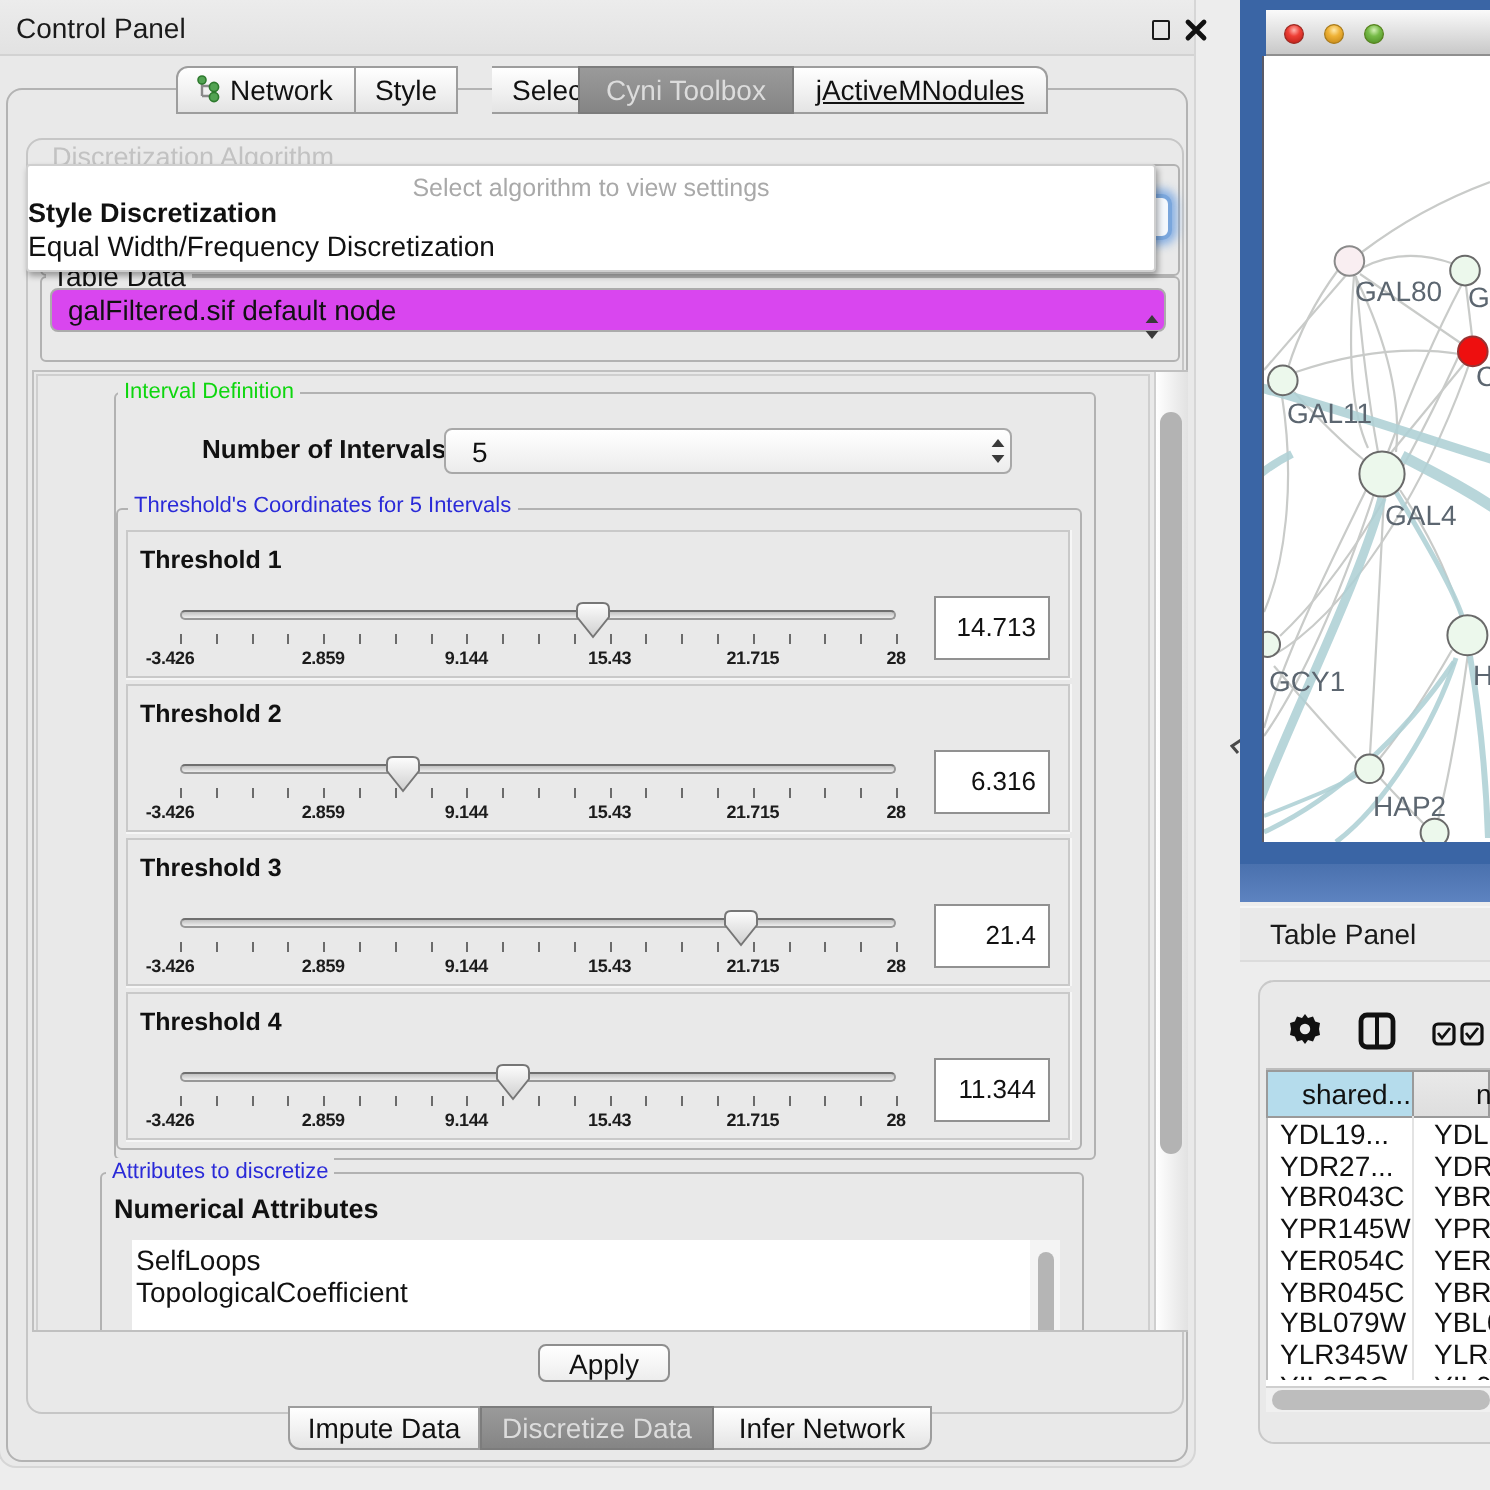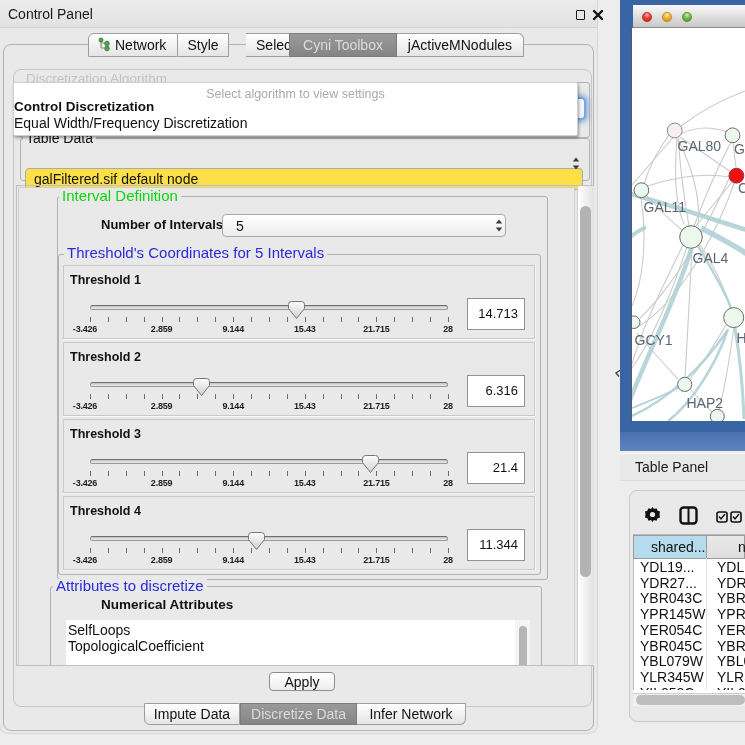--- a/index.html
+++ b/index.html
@@ -1,20 +1,20 @@
 <!DOCTYPE html>
 <html><head>
 <meta charset="utf-8">
 <style>
 * { margin:0; padding:0; box-sizing:border-box; }
 html,body { width:745px; height:745px; }
 body { font-family:"Liberation Sans", sans-serif; background:#ededed; }
 .abs { position:absolute; }
 #root { position:relative; width:745px; height:745px; overflow:hidden; background:#ededed; }
-.grouplab { position:absolute; padding:0 3px; background:#e9e9e9; font-size:15px; line-height:14px; }
+.grouplab { position:absolute; padding:0 3px; background:#e9e9e9; font-size:11px; line-height:14px; }
 .fs { position:absolute; border:1px solid #b2b2b2; border-radius:3px; }
 .tick6 { position:absolute; font-size:9px; letter-spacing:-0.2px; font-weight:bold; color:#1c1c1c; transform:translateX(-50%); }
 .valbox { position:absolute; left:403px; width:58px; height:32px; background:#fff; border:1px solid #919191; font-size:13px; text-align:right; padding-right:6px; line-height:30px; color:#111; }
 .thbox { position:absolute; left:46px; width:472px; height:74px; border:1px solid #c9c9c9; box-shadow:0 1px 0 #f6f6f6, 1px 0 0 #f6f6f6; }
 .thlab { position:absolute; left:6px; top:7px; font-size:12.5px; font-weight:bold; color:#111; }
 .track { position:absolute; left:26px; width:358px; height:5px; border:1px solid #989898; border-top-color:#6f6f6f; border-radius:3px; background:linear-gradient(#c2c2c2,#ededed); }
 .ticksA { position:absolute; left:26px; width:359px; height:5px; background:repeating-linear-gradient(to right,#6b6b6b 0 1px,transparent 1px 17.9px); }
 .knob { position:absolute; top:34px; }
 .tab { position:absolute; font-size:14px; color:#111; text-align:center; background:linear-gradient(#ffffff,#f2f2f2 50%,#e4e4e4); border:1px solid #9d9d9d; }
 .seltab { background:linear-gradient(#9a9a9a,#858585); color:#dcdcdc; border:1px solid #7c7c7c; }
@@ -37,31 +37,31 @@
   <div class="tab" style="left:88px;top:33px;width:90px;height:24px;border-radius:6px 0 0 0;line-height:22px;padding-left:26px;text-align:left;">Network</div>
   <svg class="abs" style="left:97px;top:37px;" width="14" height="15" viewBox="0 0 14 15">
     <path d="M4,4 L4,11 M4,6 L9,6 M4,11 L9,11" stroke="#8a8a8a" stroke-width="1.2" fill="none"></path>
     <circle cx="4" cy="3" r="2" fill="#52a352" stroke="#2e7a2e" stroke-width="0.8"></circle>
     <circle cx="10" cy="6.5" r="2.3" fill="#52a352" stroke="#2e7a2e" stroke-width="0.8"></circle>
     <circle cx="10" cy="11.5" r="2.3" fill="#52a352" stroke="#2e7a2e" stroke-width="0.8"></circle>
   </svg>
   <div class="tab" style="left:178px;top:33px;width:51px;height:24px;line-height:22px;border-left:none;">Style</div>
   <div class="tab" style="left:246px;top:33px;width:60px;height:24px;line-height:22px;border-left:none;">Select</div>
   <div class="tab seltab" style="left:289px;top:33px;width:108px;height:24px;line-height:22px;">Cyni Toolbox</div>
-  <div class="tab" style="left:397px;top:33px;width:127px;height:24px;line-height:22px;border-left:none;border-radius:0 6px 0 0;">jActiveMNodules</div>
+  <div class="tab" style="left:397px;top:33px;width:127px;height:24px;line-height:22px;border-left:none;border-radius:0 6px 0 0;text-decoration:underline;">jActiveMNodules</div>
 
   <div class="abs" style="left:13px;top:69px;width:579px;height:638px;background:#e9e9e9;border:1px solid #c6c6c6;border-radius:8px;"></div>
 
   <div class="fs" style="left:20px;top:82px;width:570px;height:56px;"></div>
 
   <div class="abs" style="left:562px;top:97px;width:24px;height:23px;border-radius:5px;box-shadow:0 0 5px 2.5px rgba(110,160,225,0.8);background:#f4f8fd;border:2px solid #7aa6dc;"></div>
 
   <div class="fs" style="left:20px;top:138px;width:570px;height:43px;"></div>
   <div class="grouplab" style="left:23px;top:131px;color:#111;font-size:14px;">Table Data</div>
-  <div class="abs" style="left:25px;top:168px;width:558px;height:22px;background:#fde047;border:1px solid #ababab;border-radius:4px;font-size:14px;line-height:21px;padding-left:8px;color:#111;">galFiltered.sif default node</div>
+  <div class="abs" style="left:25px;top:144px;width:558px;height:22px;background:#d946ef;border:1px solid #ababab;border-radius:4px;font-size:14px;line-height:21px;padding-left:8px;color:#111;">galFiltered.sif default node</div>
   <svg class="abs" style="left:572px;top:157px;" width="8" height="13" viewBox="0 0 8 13">
       <path d="M4,0.5 L7.2,4.5 L0.8,4.5 Z" fill="#3a3a3a"></path>
       <path d="M4,12.5 L7.2,8.5 L0.8,8.5 Z" fill="#3a3a3a"></path>
     </svg>
 
   <div class="abs" style="left:16px;top:185px;width:578px;height:481px;border:1px solid #c0c0c0;"></div>
 
   <div class="abs" style="left:17px;top:186px;width:559px;height:479px;overflow:hidden;">
     <div class="abs" style="left:1px;top:1px;width:557px;height:600px;background:#e9e9e9;border:1px solid #cfcfcf;"></div>
 
@@ -143,21 +143,21 @@
       <div class="tick6" style="left:312.4px;top:58px;">21.715</div>
       <div class="tick6" style="left:384px;top:58px;">28</div>
       <svg class="knob" style="left:182.5px;" width="19" height="20" viewBox="0 0 19 20">
           <path d="M1.5,8.5 L1.5,4.5 Q1.5,1.5 4.5,1.5 L14.5,1.5 Q17.5,1.5 17.5,4.5 L17.5,8.5 L9.5,18.5 Z" fill="url(#kg)" stroke="#767676"></path>
         </svg>
       <div class="valbox" style="top:32px;">11.344</div>
     </div>
 
     <div class="fs" style="left:33px;top:400px;width:492px;height:200px;"></div>
     <div class="grouplab" style="left:36px;top:393px;color:#2a2ad8;">Attributes to discretize</div>
-    <div class="abs" style="left:40px;top:411px;font-size:13.5px;font-weight:bold;color:#111;margin-left:44px;">Numerical Attributes</div>
+    <div class="abs" style="left:40px;top:411px;font-size:13.5px;font-weight:bold;color:#111;">Numerical Attributes</div>
     <div class="abs" style="left:48.5px;top:434px;width:449px;height:180px;background:#fff;"></div>
     <div class="abs" style="left:51px;top:436px;font-size:14px;color:#111;">SelfLoops</div>
     <div class="abs" style="left:51px;top:452px;font-size:14px;color:#111;">TopologicalCoefficient</div>
     <div class="abs" style="left:51px;top:492px;font-size:14px;color:#111;">BetweennessCentrality</div>
 
     <div class="abs" style="left:498px;top:434px;width:15px;height:180px;background:#f4f4f4;"></div>
     <div class="abs" style="left:502px;top:440px;width:8px;height:175px;background:#b5b5b5;border-radius:4px;"></div>
   </div>
 
   <div class="abs" style="left:577px;top:186px;width:17px;height:479px;background:linear-gradient(to right,#ffffff,#e2e2e2);border-left:1px solid #cfcfcf;"></div>
@@ -166,21 +166,21 @@
   <div class="abs" style="left:269px;top:672px;width:66px;height:19px;background:linear-gradient(#ffffff,#ededed);border:1px solid #8e8e8e;border-radius:4px;font-size:14px;text-align:center;line-height:18px;color:#111;">Apply</div>
 
   <div class="tab" style="left:144px;top:703px;width:96px;height:22px;line-height:21px;border-radius:0 0 0 6px;">Impute Data</div>
   <div class="tab seltab" style="left:240px;top:703px;width:117px;height:22px;line-height:21px;">Discretize Data</div>
   <div class="tab" style="left:357px;top:703px;width:109px;height:22px;line-height:21px;border-left:none;border-radius:0 0 6px 0;">Infer Network</div>
 
   <div class="grouplab" style="left:23px;top:71px;color:#c2c2c2;font-size:13.5px;line-height:15px;">Discretization Algorithm</div>
 
   <div class="abs" style="left:13px;top:82px;width:565px;height:54px;background:#fff;border:1px solid #cfcfcf;border-radius:2px;box-shadow:1px 2px 3px rgba(0,0,0,0.35);"></div>
   <div class="abs" style="left:13px;top:87px;width:565px;font-size:12.5px;color:#a9a9a9;text-align:center;">Select algorithm to view settings</div>
-  <div class="abs" style="left:14px;top:99px;font-size:13.5px;font-weight:bold;color:#111;">Control Discretization</div>
+  <div class="abs" style="left:14px;top:99px;font-size:13.5px;font-weight:bold;color:#111;">Style Discretization</div>
   <div class="abs" style="left:14px;top:115px;font-size:14px;color:#111;">Equal Width/Frequency Discretization</div>
 
   <svg class="abs" style="left:615px;top:369px;" width="6" height="8" viewBox="0 0 6 8">
       <path d="M5.5,1 L1,4 L4,7.5" fill="none" stroke="#4a4a4a" stroke-width="1.5"></path>
     </svg>
 
   <div class="abs" style="left:620px;top:0;width:125px;height:451px;background:#3a65a5;"></div>
   <div class="abs" style="left:620px;top:432px;width:125px;height:19px;background:linear-gradient(#4a71ae,#5d83c0);"></div>
 
   <div class="abs" style="left:633px;top:5px;width:112px;height:23px;background:linear-gradient(#fafafa,#c8c8c8);border-bottom:1px solid #8f8f8f;"></div>

